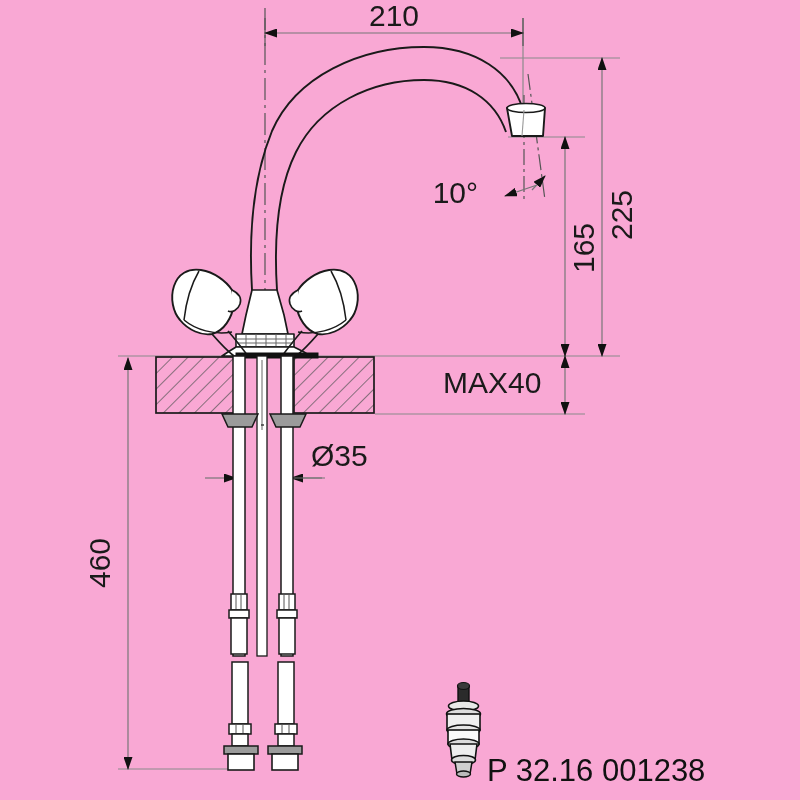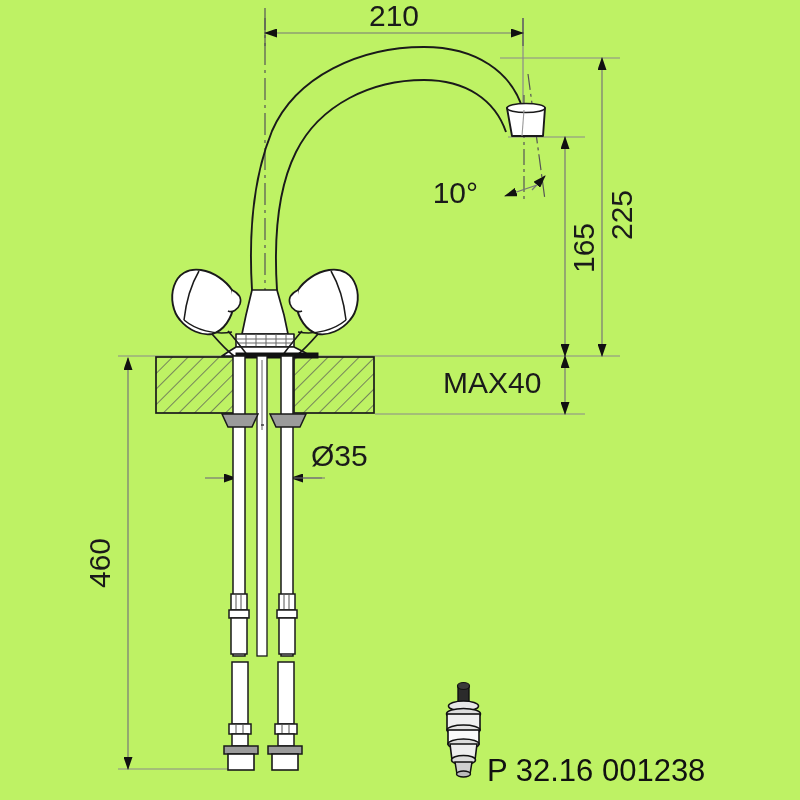--- a/index.html
+++ b/index.html
@@ -7,21 +7,21 @@
     padding: 0;
     background: #ffffff;
   }
   body {
     font-family: "Liberation Sans", sans-serif;
   }
   #sheet {
     position: relative;
     width: 800px;
     height: 800px;
-    background: #bef264;
+    background: #f9a8d4;
     overflow: hidden;
   }
   #sheet svg {
     position: absolute;
     left: 0;
     top: 0;
   }
   .dimtext {
     font-family: "Liberation Sans", sans-serif;
     font-size: 30px;

